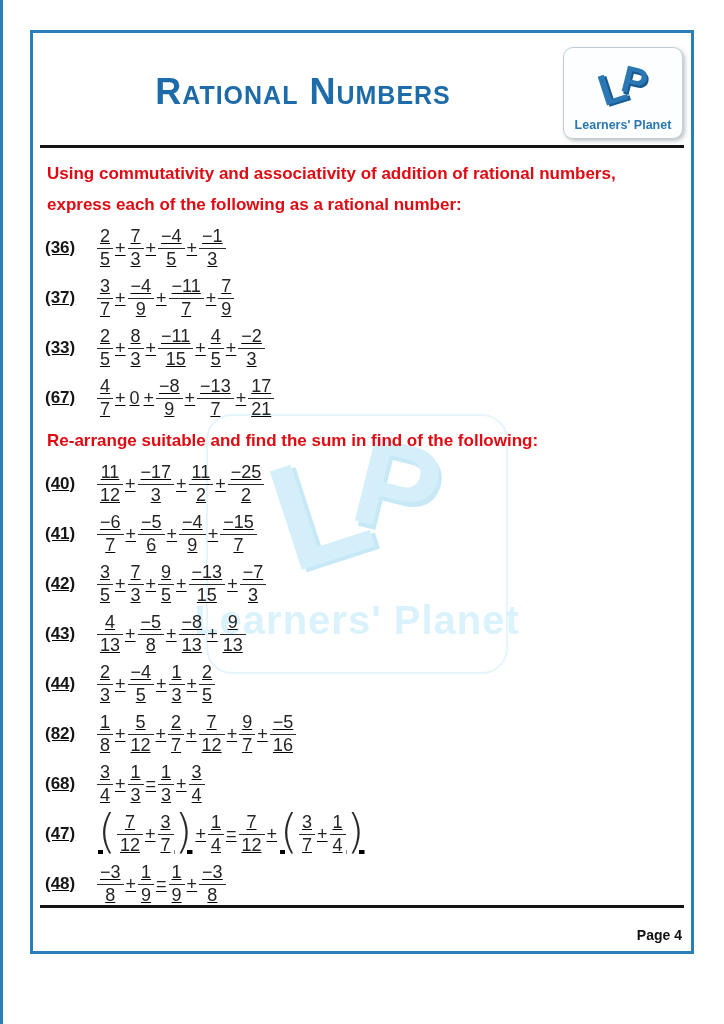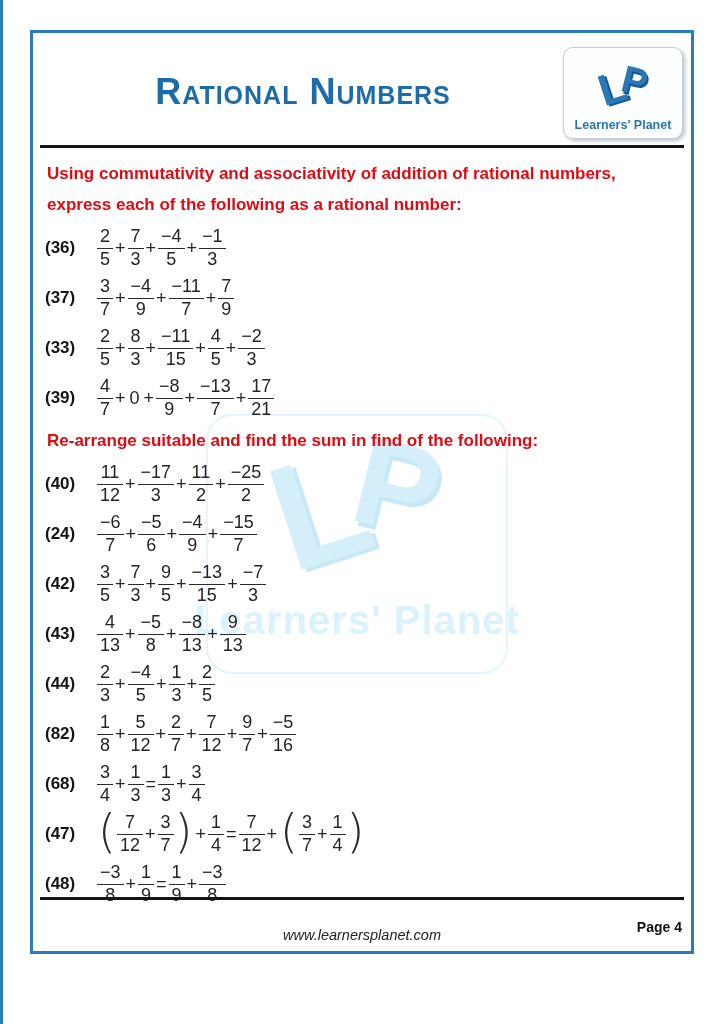--- a/index.html
+++ b/index.html
@@ -54,21 +54,21 @@
     display:inline-block; font-size:125px; font-weight:bold; color:#d4effa;
     transform:rotate(14deg); margin-left:-10px; margin-top:-45px; text-shadow:4px 4px 0 #c7e9f6;
   }
   .wm-caption { font-size:40px; font-weight:bold; color:#daf2fb; letter-spacing:1px; margin-top:4px; white-space:nowrap; }
 
   
   .content { position:relative; z-index:1; padding:8px 20px 0 12px; }
   .section-heading {
     color:#df0a12; font-weight:bold; font-size:17px; line-height:31px; margin:2px 0 3px 2px;
   }
-  .problem { display:flex; align-items:center; min-height:50px; }
+  .problem { display:flex; align-items:center; min-height:50px;text-decoration:underline; }
   .problem-label { font-weight:bold; font-size:17px; color:#151515; width:52px; flex:0 0 52px; }
   .expr { display:flex; align-items:center; color:#242424; }
   .frac { display:inline-flex; flex-direction:column; align-items:center; font-size:18px; line-height:1.22; }
   .frac .num { border-bottom:1.8px solid #2a2a2a; width:100%; text-align:center; padding:0 3px; }
   .frac .den { padding:0 3px; }
   .op { font-size:18px; margin:0 2px; }
   .plain { font-size:18px; margin:0 2px; }
   .paren { font-size:46px; font-weight:100; line-height:.9; color:#2a2a2a; font-family:"DejaVu Sans", sans-serif; margin:0 1px; transform:translateY(-2px); }
 
   
@@ -180,21 +180,21 @@
             <span class="den">5</span>
           </span>
           <span class="op">+</span>
           <span class="frac">
             <span class="num">−2</span>
             <span class="den">3</span>
           </span>
         </span>
       </div>
       <div class="problem">
-        <span class="problem-label">(39)</span>
+        <span class="problem-label">(67)</span>
         <span class="expr">
           <span class="frac">
             <span class="num">4</span>
             <span class="den">7</span>
           </span>
           <span class="op">+</span>
           <span class="plain">0</span>
           <span class="op">+</span>
           <span class="frac">
             <span class="num">−8</span>
@@ -231,21 +231,21 @@
             <span class="den">2</span>
           </span>
           <span class="op">+</span>
           <span class="frac">
             <span class="num">−25</span>
             <span class="den">2</span>
           </span>
         </span>
       </div>
       <div class="problem">
-        <span class="problem-label">(24)</span>
+        <span class="problem-label">(41)</span>
         <span class="expr">
           <span class="frac">
             <span class="num">−6</span>
             <span class="den">7</span>
           </span>
           <span class="op">+</span>
           <span class="frac">
             <span class="num">−5</span>
             <span class="den">6</span>
           </span>
@@ -456,16 +456,15 @@
             <span class="num">−3</span>
             <span class="den">8</span>
           </span>
         </span>
       </div>
     </div>
 
   <div class="footer">
     <div class="footer-rule"></div>
     <div class="footer-page">Page 4</div>
-    <div class="footer-site">www.learnersplanet.com</div>
   </div>
 
 </div>
 
 </body></html>

